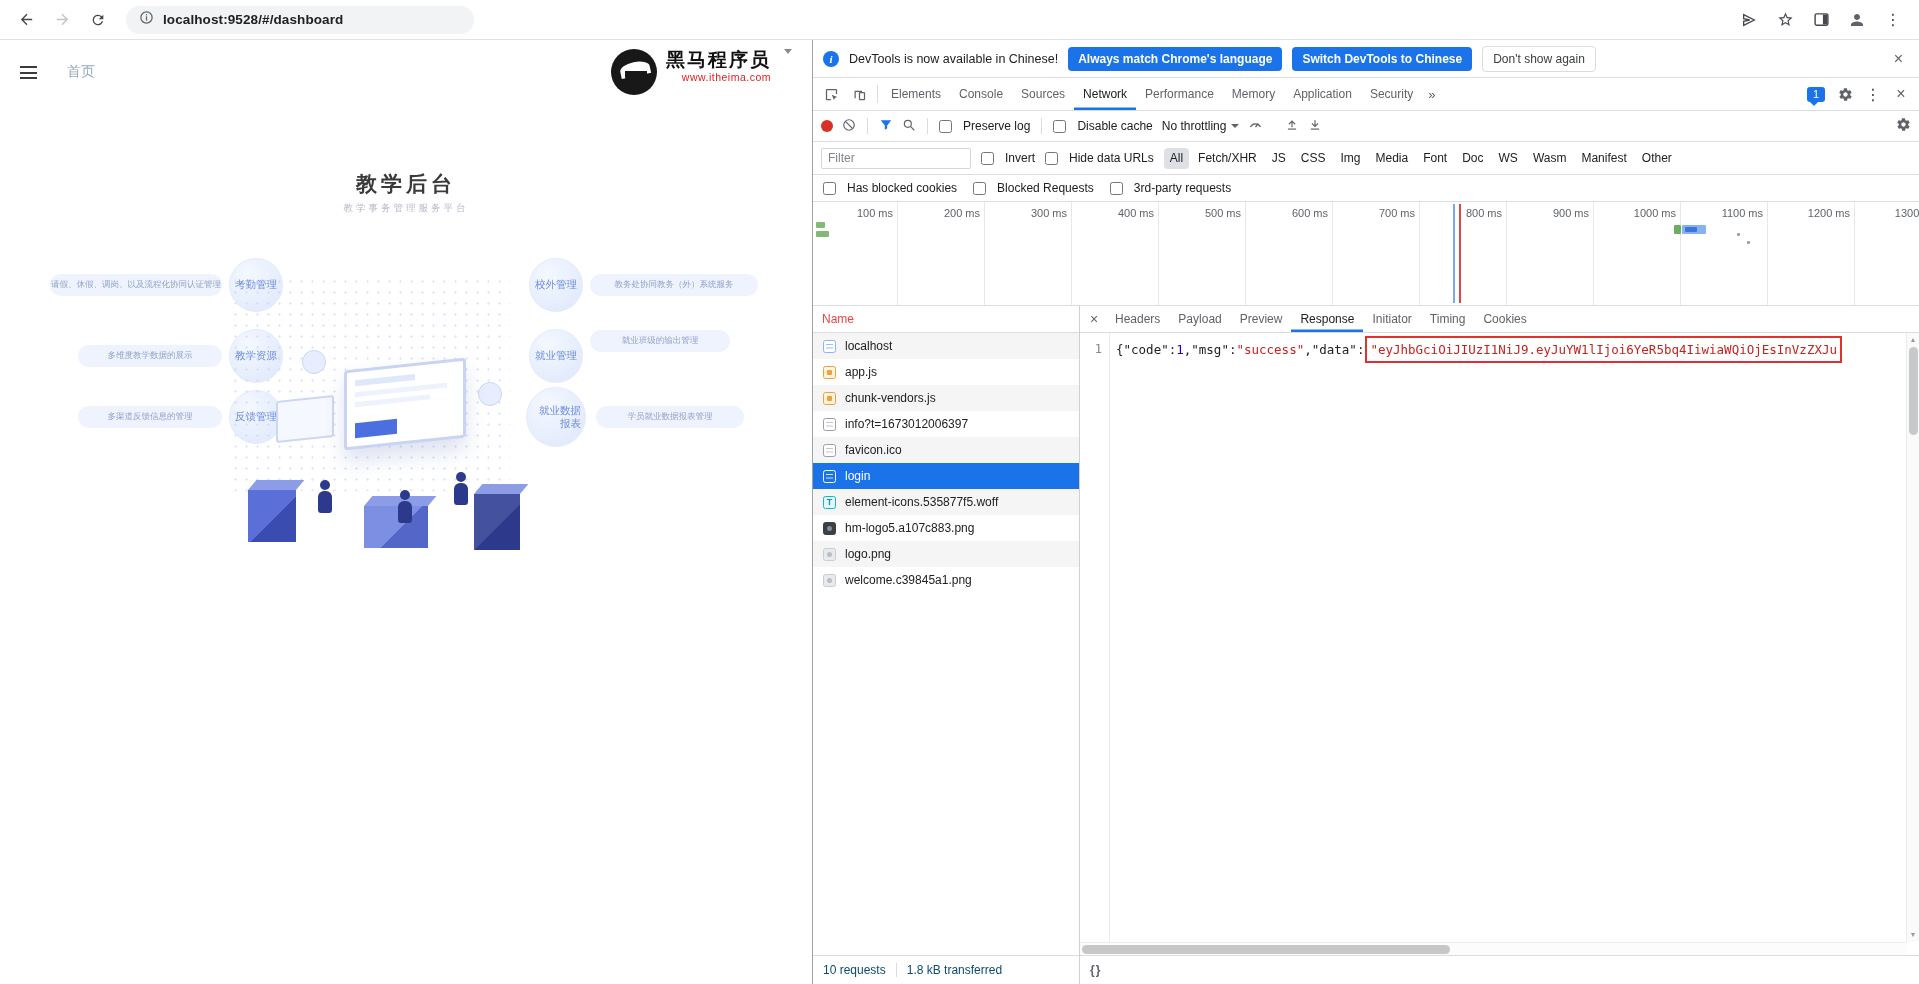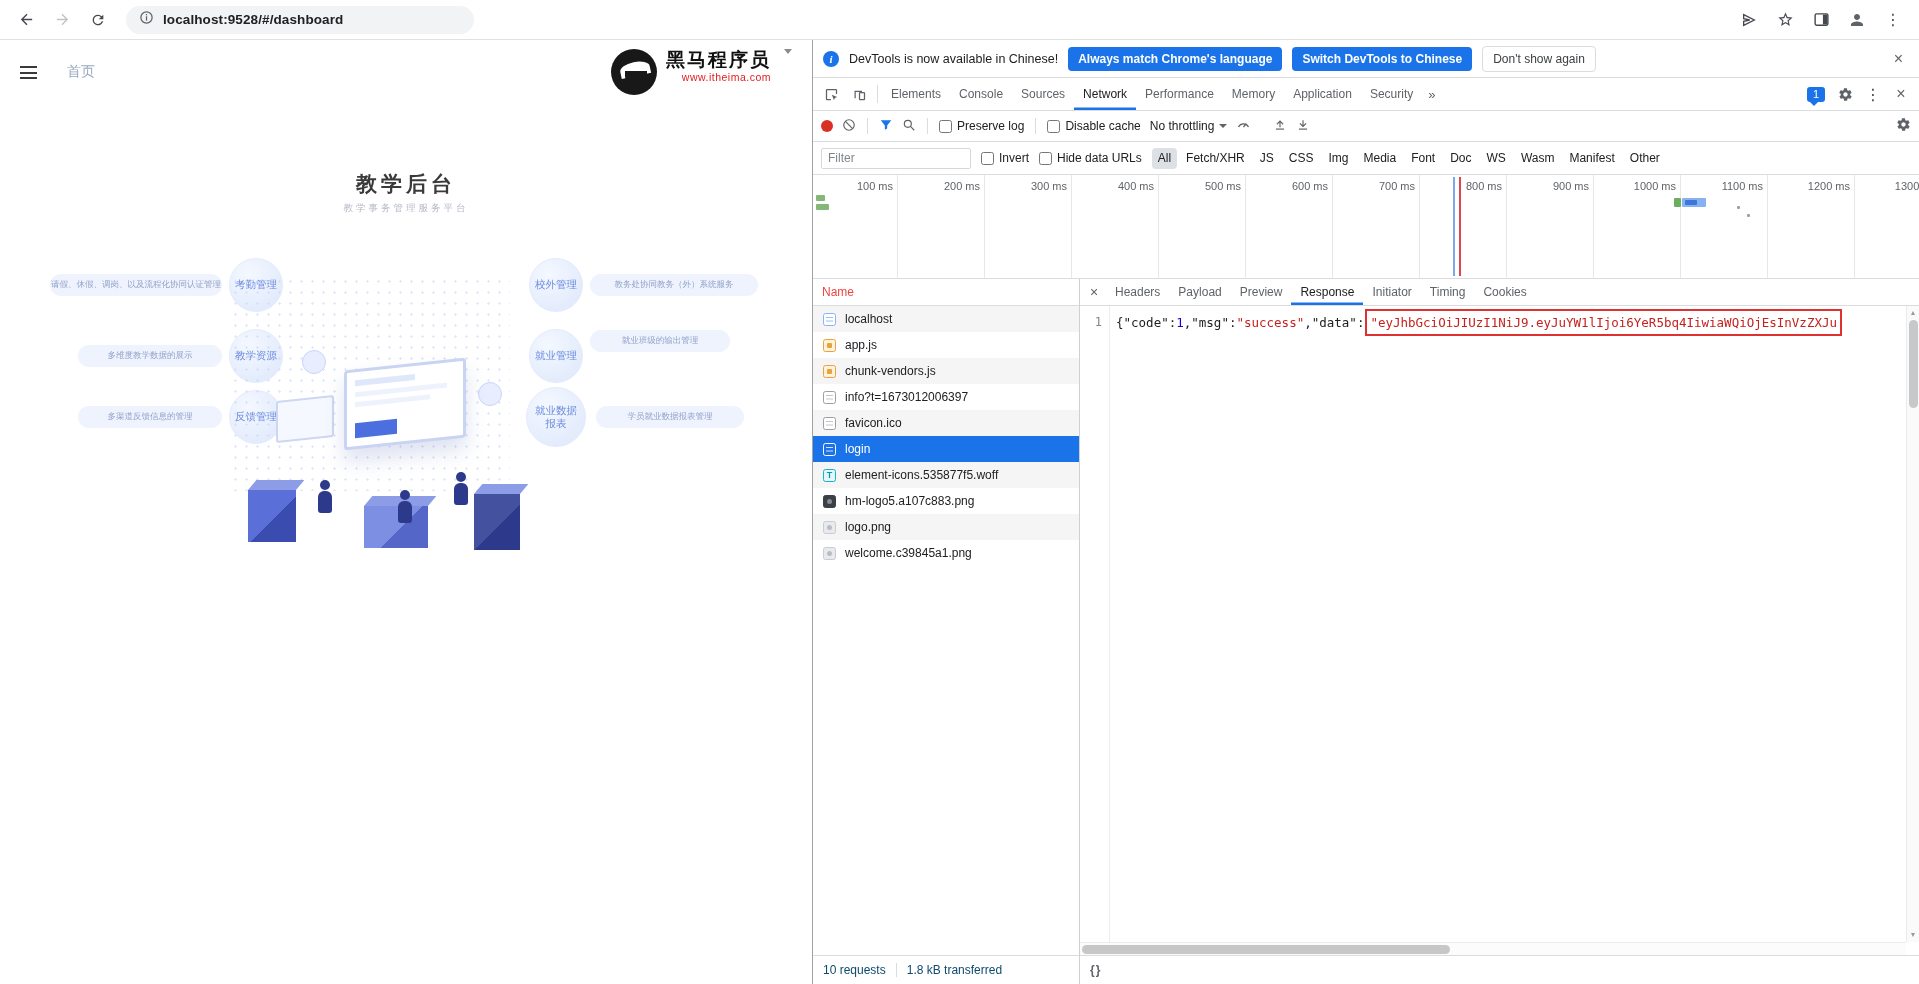--- a/index.html
+++ b/index.html
@@ -38,21 +38,21 @@
     border-top:5.5px solid #8b8b8b;margin-left:4px}
 
   .hero{position:absolute;left:0;top:64px;right:0;bottom:0}
   .hero-title{position:absolute;top:66px;left:0;width:812px;text-align:center;
     font-size:21px;font-weight:bold;color:#3a3a3a;letter-spacing:4px}
   .hero-subtitle{position:absolute;top:98px;left:0;width:812px;text-align:center;
     font-size:9.5px;color:#b3b9c6;letter-spacing:3px}
   .feat-circle{position:absolute;width:54px;height:54px;border-radius:50%;
     background:radial-gradient(circle at 35% 30%,#f4f8ff,#dde7fb);
     border:1px solid #e3ebfc;display:flex;align-items:center;justify-content:center;
-    text-align:center;font-size:10.5px;color:#6c8be0;line-height:1.25;padding:4px}
+    text-align:right;font-size:10.5px;color:#6c8be0;line-height:1.25;padding:4px}
   .feat-pill{position:absolute;height:22px;border-radius:11px;background:#eef3fe;
     display:flex;align-items:center;justify-content:center;font-size:8.5px;color:#93a3c8;
     padding:0 9px;white-space:nowrap;overflow:hidden}
 
   .illus{position:absolute;left:246px;top:290px;width:320px;height:160px}
   .dots{position:absolute;left:-16px;top:-118px;width:280px;height:215px;opacity:.55;
     background-image:radial-gradient(#c9d6f5 1px,transparent 1.4px);background-size:11px 11px}
   .screen-main{position:absolute;left:98px;top:-30px;width:122px;height:80px;background:#fff;
     border:3px solid #c9d4f2;border-radius:4px;transform:skewY(-6deg);
     box-shadow:0 12px 20px rgba(80,100,180,.18)}
@@ -97,21 +97,21 @@
   .dt-tab{padding:0 9px;display:flex;align-items:center;color:#5f6368;white-space:nowrap}
   .dt-tab.active{color:#202124;box-shadow:inset 0 -2.5px 0 #1a73e8}
   .more-tabs{padding:0 6px;display:flex;align-items:center;color:#5f6368;font-size:13px}
   .issues-badge{align-self:center;background:#1a73e8;color:#fff;border-radius:3px;
     padding:1.5px 6px;font-size:11px;position:relative;margin:0 6px}
   .issues-badge::after{content:"";position:absolute;left:3px;bottom:-4px;
     border-left:4px solid transparent;border-right:4px solid transparent;border-top:4px solid #1a73e8}
 
   .nettools{height:31px;display:flex;align-items:center;gap:9px;padding:0 8px}
   .record-dot{width:12px;height:12px;border-radius:50%;background:#d93025;flex:none}
-  .check{display:flex;align-items:center;gap:5px;white-space:nowrap}
+  .check{display:flex;align-items:center;gap:11px;white-space:nowrap}
   input[type=checkbox]{width:13px;height:13px;margin:0;accent-color:#1a73e8}
   .dd{display:flex;align-items:center;gap:5px;white-space:nowrap}
   .dd-caret{width:0;height:0;border-left:4px solid transparent;border-right:4px solid transparent;
     border-top:4.5px solid #5f6368}
 
   .filterrow{height:33px;display:flex;align-items:center;gap:10px;padding:0 8px}
   .filter-input{width:150px;height:21px;border:1px solid #d5d7da;border-radius:2px;
     padding:0 6px;font-size:12px;font-family:inherit;color:#202124;outline:none}
   .filter-input::placeholder{color:#80868b}
   .types{display:flex;align-items:center;gap:3px}
@@ -428,20 +428,34 @@
         <span class="type">Media</span>
         <span class="type">Font</span>
         <span class="type">Doc</span>
         <span class="type">WS</span>
         <span class="type">Wasm</span>
         <span class="type">Manifest</span>
         <span class="type">Other</span>
       </span>
     </div>
 
+    <div class="checksrow row-border">
+      <label class="check">
+        <input type="checkbox" style="">
+        <span>Has blocked cookies</span>
+      </label>
+      <label class="check">
+        <input type="checkbox" style="">
+        <span>Blocked Requests</span>
+      </label>
+      <label class="check">
+        <input type="checkbox" style="">
+        <span>3rd-party requests</span>
+      </label>
+    </div>
 
     <div class="timeline">
       <div class="tl-grid"></div>
       <div id="tl-ruler">
           <span class="tl-label" style="left: 20px;">100 ms</span>
           <span class="tl-label" style="left: 107px;">200 ms</span>
           <span class="tl-label" style="left: 194px;">300 ms</span>
           <span class="tl-label" style="left: 281px;">400 ms</span>
           <span class="tl-label" style="left: 368px;">500 ms</span>
           <span class="tl-label" style="left: 455px;">600 ms</span>

